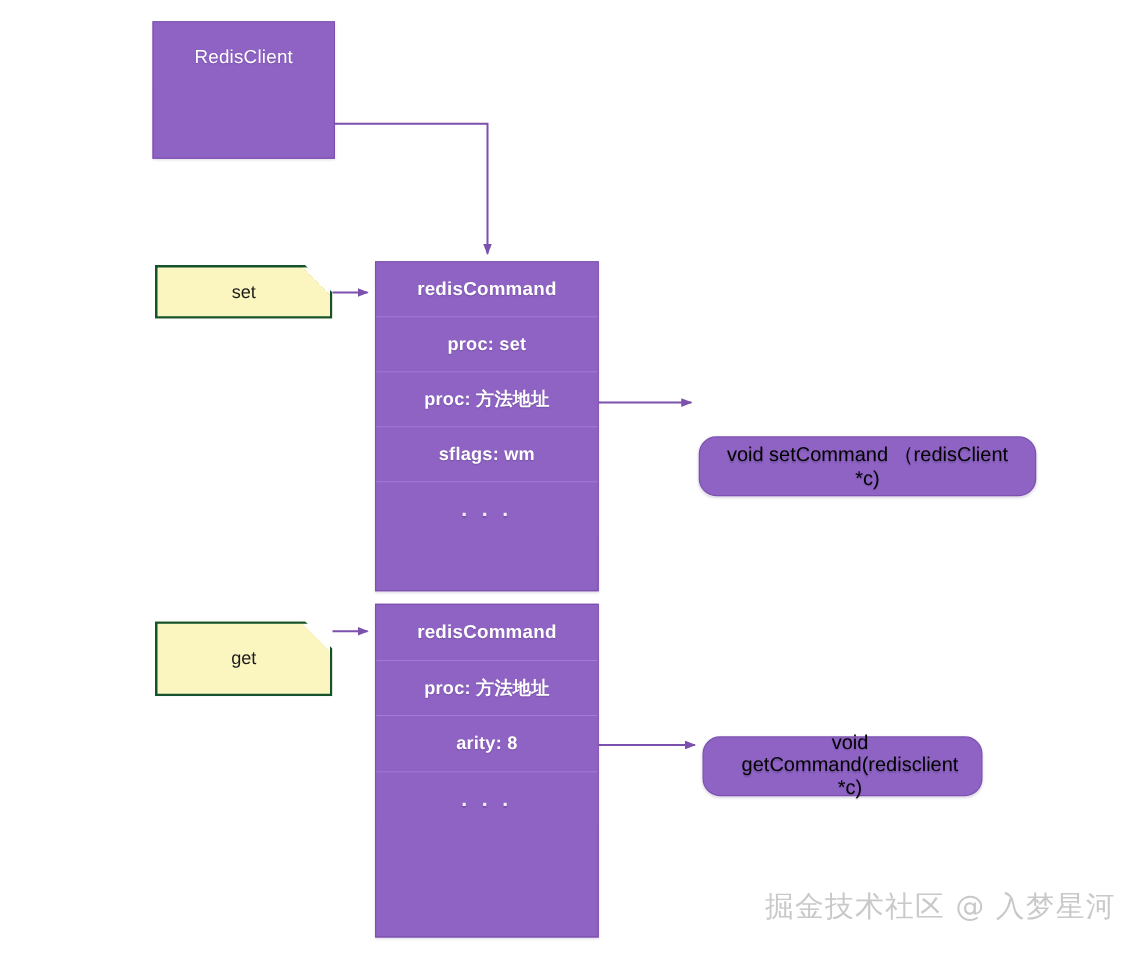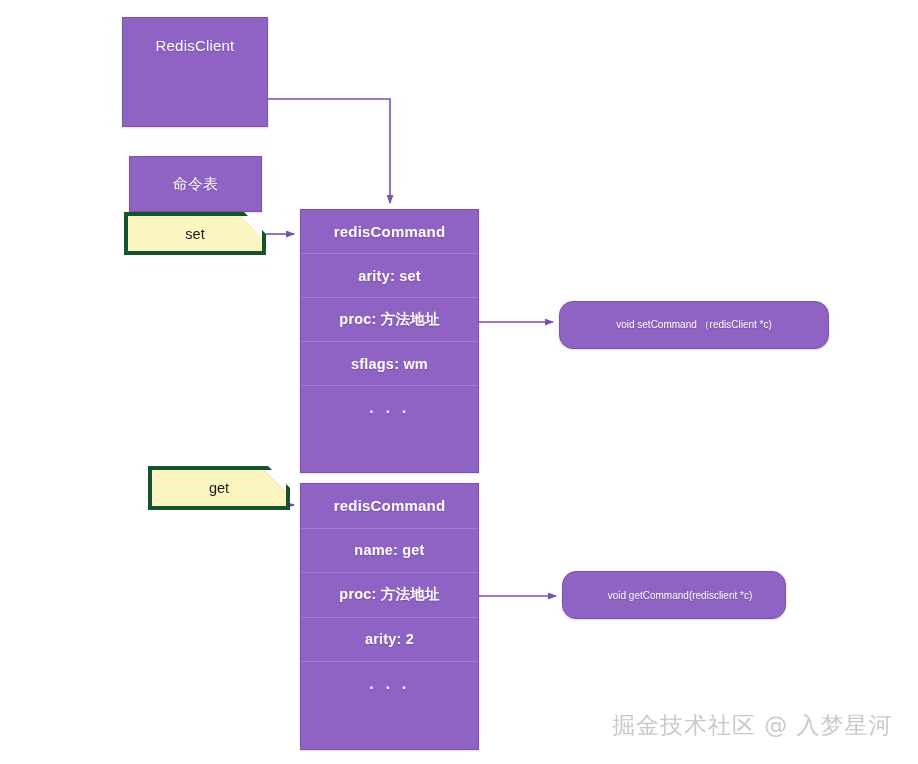--- a/index.html
+++ b/index.html
@@ -67,60 +67,61 @@
 
   
   #cmd-set { left: 300px; top: 209px; width: 179px; height: 264px; }
   #cmd-get { left: 300px; top: 483px; width: 179px; height: 267px; }
   #cmd-set .row, #cmd-get .row { height: 44px; font-weight: bold; }
   #cmd-get .row { height: 44.5px; }
 
   
   .note {
     background: #fbf5c0;
-    border: 4px solid #14532d;
+    border: 2px solid #14532d;
     box-shadow: 1px 1px 2px rgba(120,110,60,0.18);
     display: flex;
     align-items: center;
     justify-content: center;
     color: #1b1b1b;
     font-size: 14.5px;
     clip-path: polygon(0 0, calc(100% - 22px) 0, 100% 22px, 100% 100%, 0 100%);
   }
   .note .fold {
     position: absolute;
     right: 0;
     top: 0;
     width: 22px;
     height: 22px;
     background: linear-gradient(225deg, #ffffff 0 50%, #e3d98f 50% 100%);
     clip-path: polygon(100% 0, 100% 100%, 0 0);
   }
   .note .note-label { position: relative; z-index: 2; }
 
   #note-set { left: 124px; top: 212px; width: 142px; height: 43px; }
-  #note-get { left: 124px; top: 466px; width: 142px; height: 44px; margin-left: 24px; }
+  #note-get { left: 124px; top: 497px; width: 142px; height: 60px; }
 
   
   .callout {
     background: #8f63c4;
     border: 1px solid #7b51ad;
     border-radius: 14px;
     display: flex;
     align-items: center;
     justify-content: center;
-    color: #ffffff;
-    font-size: 10px;
+    color: #000000;
+    font-size: 16px;
     text-align: center;
     padding: 0 12px;
     box-shadow: 0 1px 2px rgba(90,60,130,0.2);
     text-shadow: 0 1px 1px rgba(70,45,105,0.35);
+    margin-top: 48px;
   }
   #fn-set { left: 559px; top: 301px; width: 270px; height: 48px; }
-  #fn-get { left: 562px; top: 571px; width: 224px; height: 48px; padding-left: 24px; }
+  #fn-get { left: 562px; top: 541px; width: 224px; height: 48px; padding-left: 24px; }
 
   
   #wires {
     position: absolute;
     left: 0; top: 0;
     width: 918px; height: 764px;
     pointer-events: none;
   }
 
   
@@ -156,47 +157,43 @@
 
     <path d="M479,322 L553,322" fill="none" stroke="#7b51ad" stroke-width="1.6" marker-end="url(#arrowhead)"></path>
 
     <path d="M479,596 L556,596" fill="none" stroke="#7b51ad" stroke-width="1.6" marker-end="url(#arrowhead)"></path>
   </svg>
 
   <div class="node struct" id="redis-client">
     <div class="row head">RedisClient</div>
   </div>
 
-  <div class="node struct" id="cmd-table">
-    <div class="row head">命令表</div>
-  </div>
 
   <div class="node note" id="note-set">
     <span class="fold"></span>
     <span class="note-label">set</span>
   </div>
 
   <div class="node note" id="note-get">
     <span class="fold"></span>
     <span class="note-label">get</span>
   </div>
 
   <div class="node struct" id="cmd-set">
     <div class="row head">redisCommand</div>
-    <div class="row">arity: set</div>
+    <div class="row">proc: set</div>
     <div class="row">proc: 方法地址</div>
     <div class="row">sflags: wm</div>
     <div class="row dots">. . .</div>
   </div>
 
   <div class="node struct" id="cmd-get">
     <div class="row head">redisCommand</div>
-    <div class="row">name: get</div>
     <div class="row">proc: 方法地址</div>
-    <div class="row">arity: 2</div>
+    <div class="row">arity: 8</div>
     <div class="row dots">. . .</div>
   </div>
 
   <div class="node callout" id="fn-set">void setCommand （redisClient *c)</div>
 
   <div class="node callout" id="fn-get">void getCommand(redisclient *c)</div>
 
   <div id="watermark">掘金技术社区 @ 入梦星河</div>
 
 </div>

